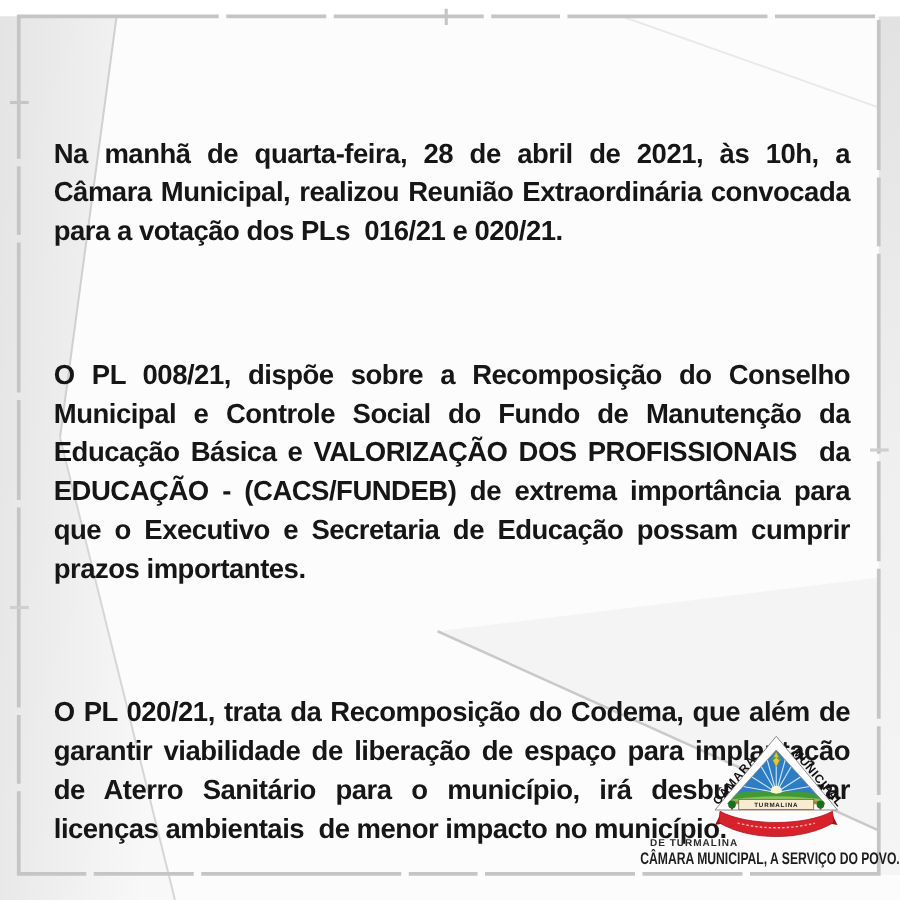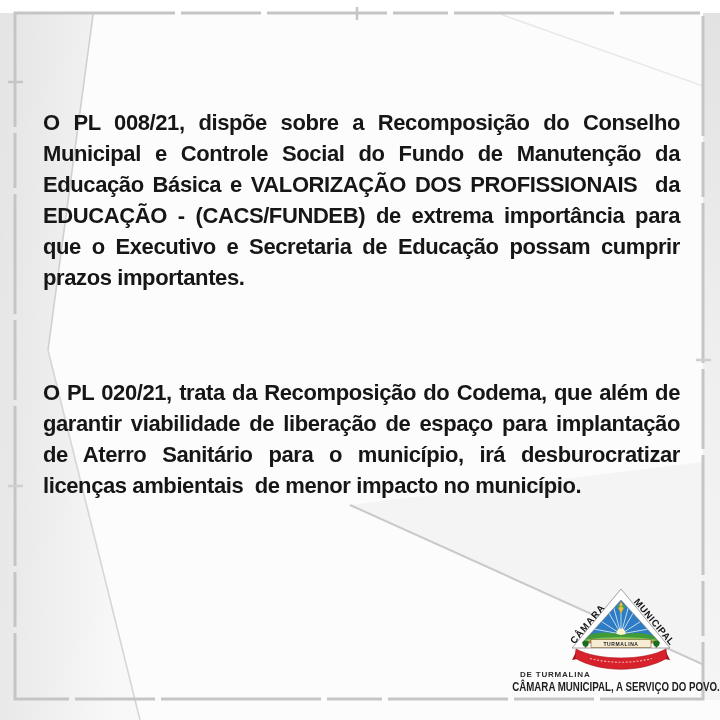--- a/index.html
+++ b/index.html
@@ -65,20 +65,21 @@
     <rect x="0" y="0" width="720" height="13" fill="#ffffff"></rect>
 
     <rect x="15" y="13" width="688" height="686" fill="none" stroke="#c5c5c5" stroke-width="3" stroke-dasharray="160 6 80 6 120 6 55 6"></rect>
     <line x1="357" y1="7" x2="357" y2="20" stroke="#c5c5c5" stroke-width="2.5"></line>
     <line x1="8" y1="82" x2="23" y2="82" stroke="#c5c5c5" stroke-width="2.5"></line>
     <line x1="8" y1="486" x2="23" y2="486" stroke="#cfcfcf" stroke-width="2.5"></line>
     <line x1="696" y1="360" x2="711" y2="360" stroke="#cfcfcf" stroke-width="2.5"></line>
   </svg>
 
   <div class="content">
+    <p>Na manhã de quarta-feira, 28 de abril de 2021, às 10h, a Câmara Municipal, realizou Reunião Extraordinária convocada para a votação dos PLs  016/21 e 020/21.</p>
     <p>O PL 008/21, dispõe sobre a Recomposição do Conselho Municipal e Controle Social do Fundo de Manutenção da Educação Básica e VALORIZAÇÃO DOS PROFISSIONAIS  da EDUCAÇÃO - (CACS/FUNDEB) de extrema importância para que o Executivo e Secretaria de Educação possam cumprir prazos importantes.</p>
     <p>O PL 020/21, trata da Recomposição do Codema, que além de garantir viabilidade de liberação de espaço para implantação de Aterro Sanitário para o município, irá desburocratizar licenças ambientais  de menor impacto no município.</p>
   </div>
 
   <div class="logo">
     <svg width="192" height="92" viewBox="0 0 192 92" aria-hidden="true">
       <defs>
         <clipPath id="scene">
           <polygon points="101,14 140,57 62,57"></polygon>
         </clipPath>

